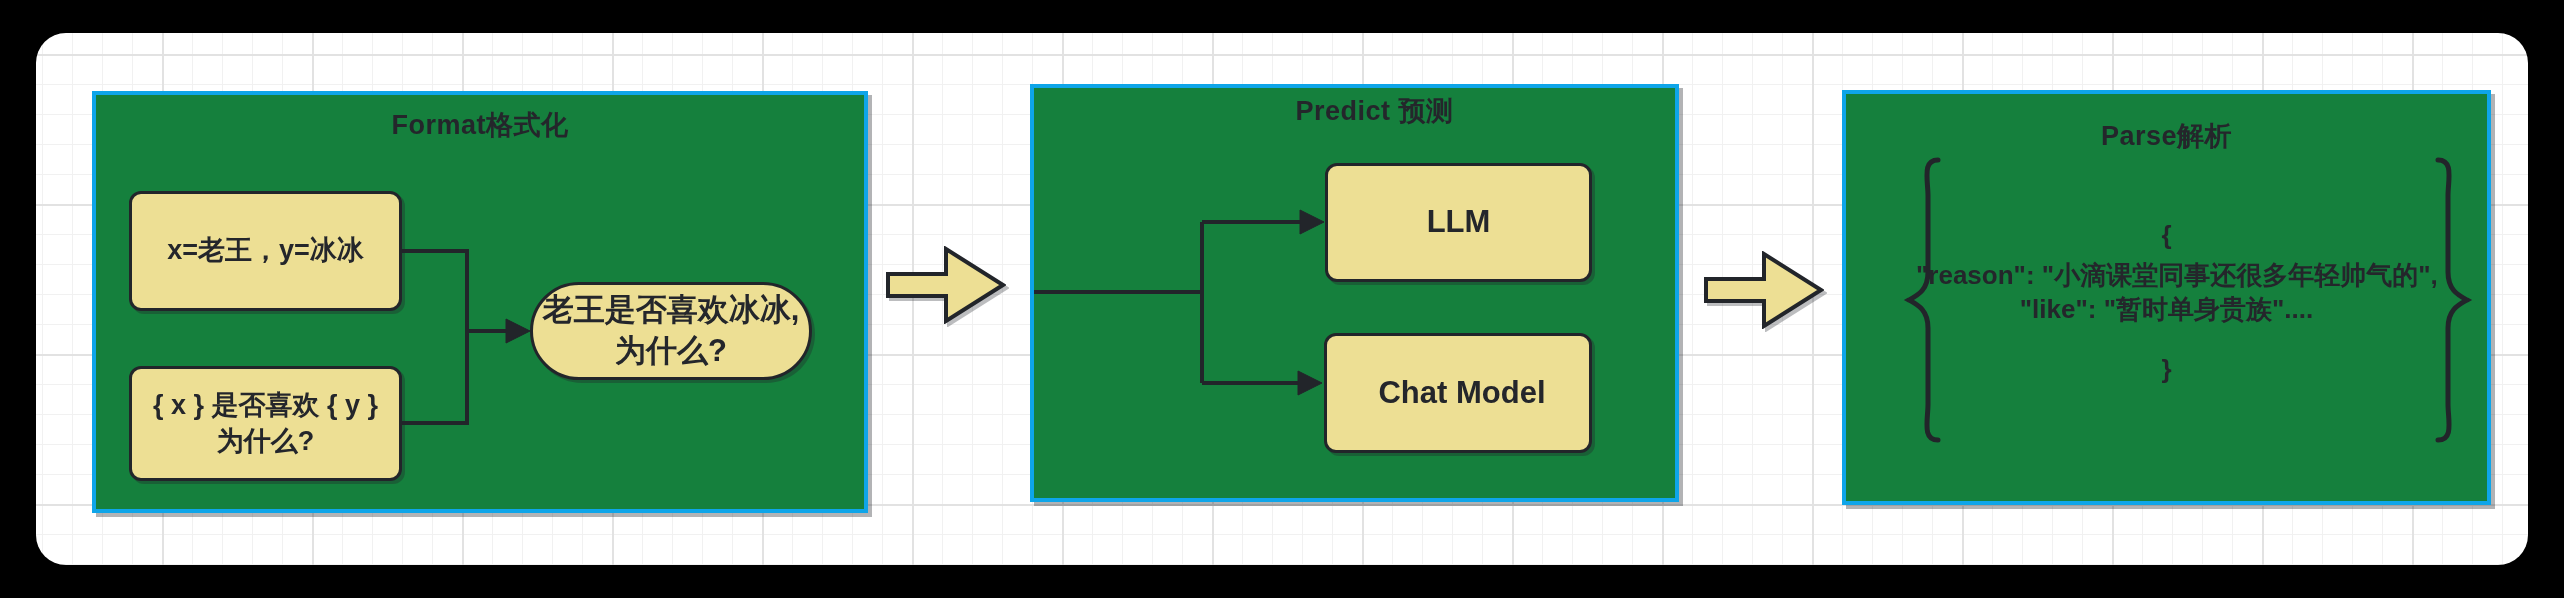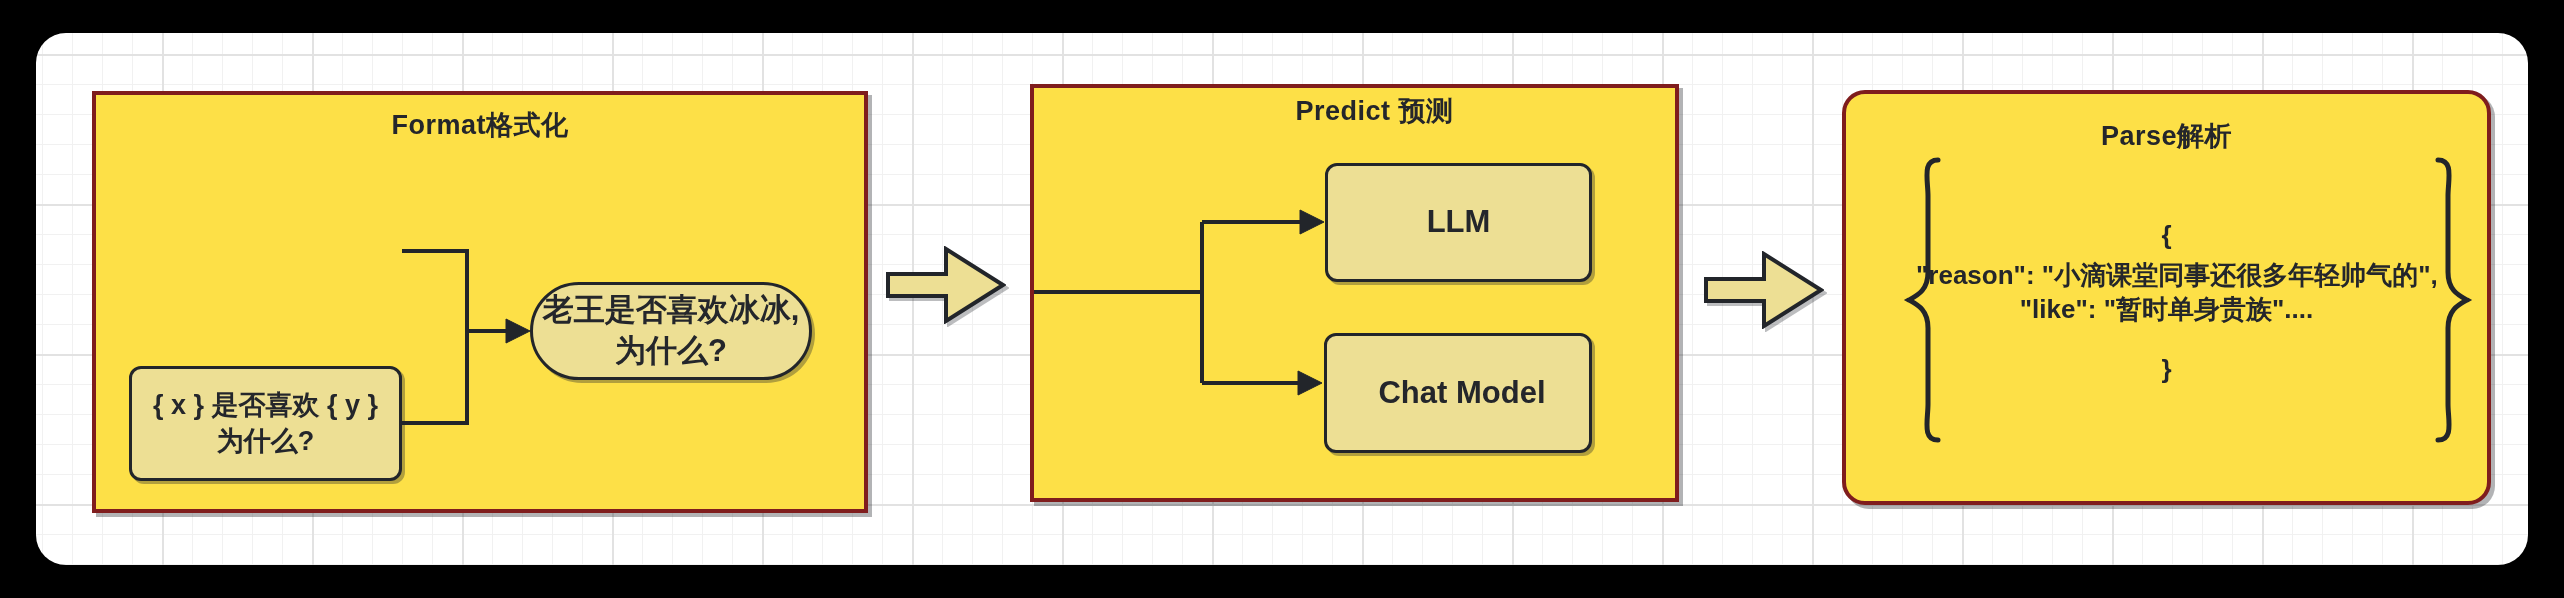--- a/index.html
+++ b/index.html
@@ -15,27 +15,27 @@
     background-color:#ffffff; border-radius:30px;
     background-image:
       linear-gradient(to right,#e2e2e2 2px,transparent 2px),
       linear-gradient(to bottom,#e2e2e2 2px,transparent 2px),
       linear-gradient(to right,#f1f1f1 1px,transparent 1px),
       linear-gradient(to bottom,#f1f1f1 1px,transparent 1px);
     background-size:150px 150px,150px 150px,30px 30px,30px 30px;
     background-position:-24px 21px,-24px 21px,-24px 21px,-24px 21px;
   }
   .panel {
-    position:absolute; background:#fde047;
-    border:4px solid #7f1d1d;
+    position:absolute; background:#15803d;
+    border:4px solid #0ea5e9;
     box-shadow:4px 4px 0 rgba(34,37,42,.35);
   }
   #panel-format  { left:92px;   top:91px; width:776px; height:422px; }
   #panel-predict { left:1030px; top:84px; width:649px; height:418px; }
-  #panel-parse   { left:1842px; top:90px; width:649px; height:415px;border-radius:23px; }
+  #panel-parse   { left:1842px; top:90px; width:649px; height:415px; }
   .panel-title {
     position:absolute; left:0; right:0; text-align:center;
     font-size:27px; font-weight:700; letter-spacing:.5px;
   }
   #panel-format  .panel-title { top:12px; }
   #panel-predict .panel-title { top:5px;margin-left:40px; }
   #panel-parse   .panel-title { top:24px; }
   .node {
     position:absolute; background:#EDDF94;
     border:3.5px solid #22252A; border-radius:12px;
@@ -65,20 +65,23 @@
   .json-close { margin-top:26px; }
 </style>
 </head>
 <body>
 
 <div class="canvas"></div>
 
 <div class="panel" id="panel-format">
   <div class="panel-title">Format格式化</div>
 
+  <div class="node" id="box-input">
+    <span>x=老王，y=冰冰</span>
+  </div>
 
   <div class="node" id="box-template">
     <span>{ x } 是否喜欢 { y }</span>
     <span>为什么?</span>
   </div>
 
   <div class="node" id="pill-prompt">
     <span>老王是否喜欢冰冰,</span>
     <span>为什么?</span>
   </div>

